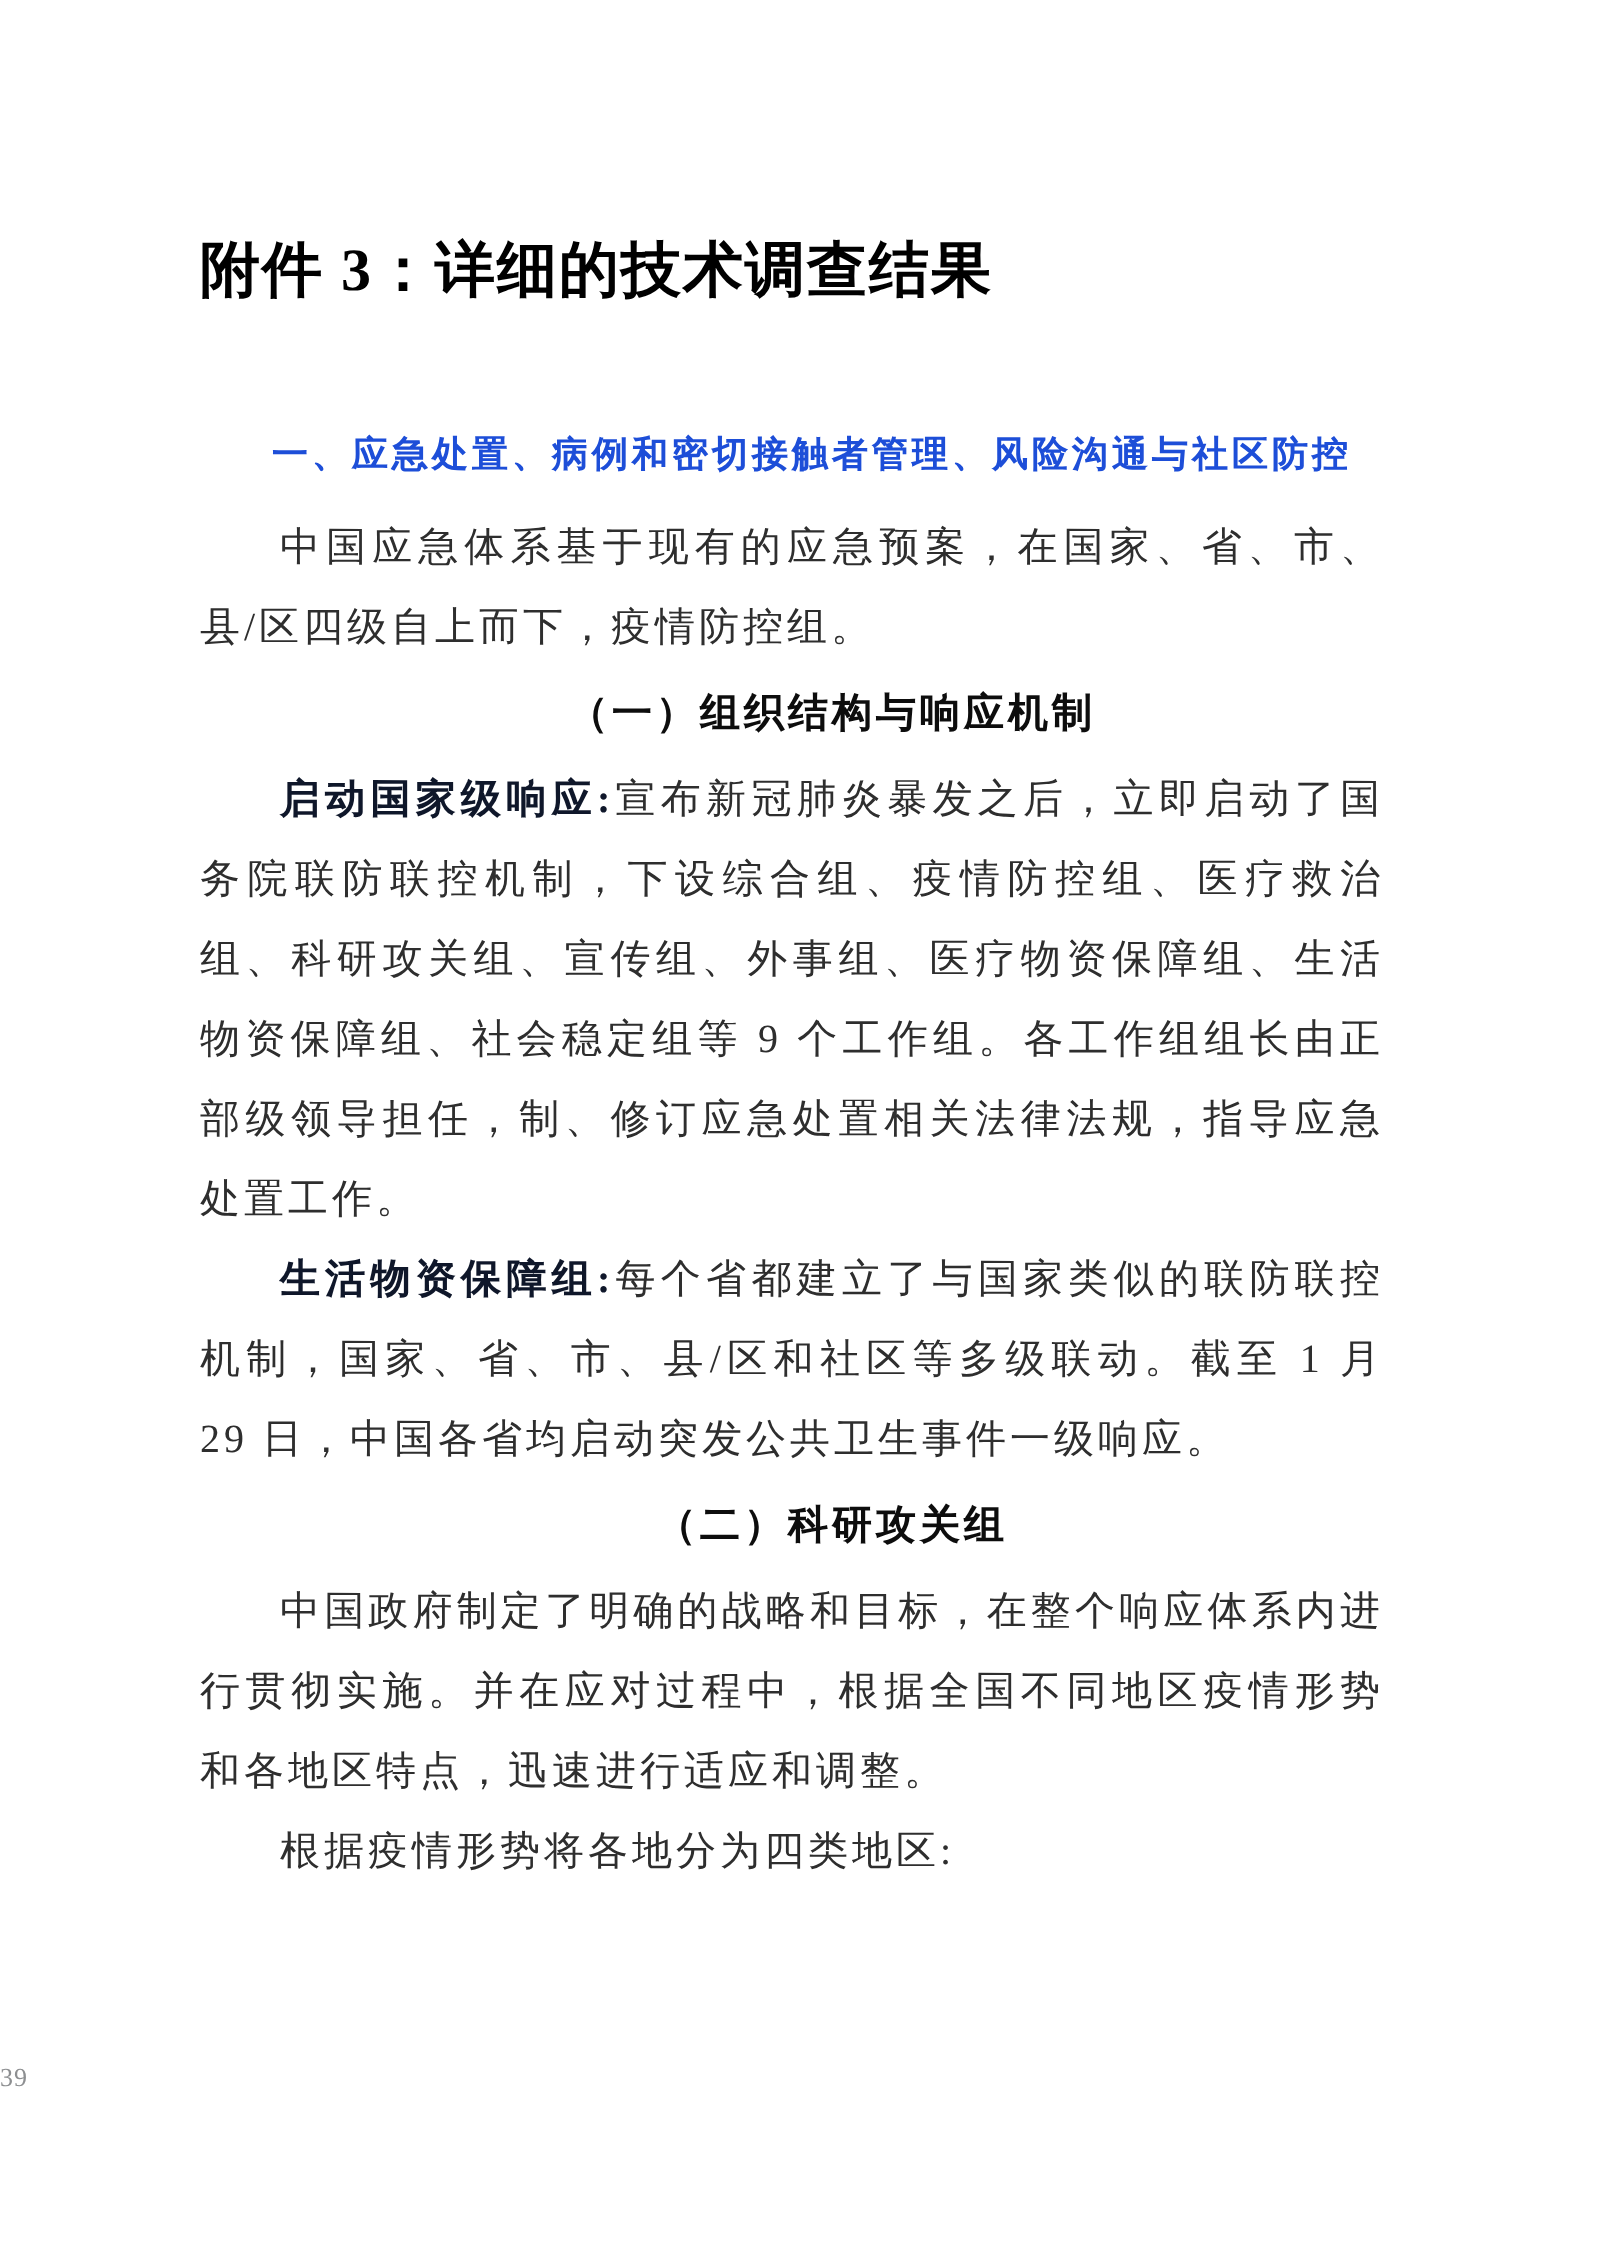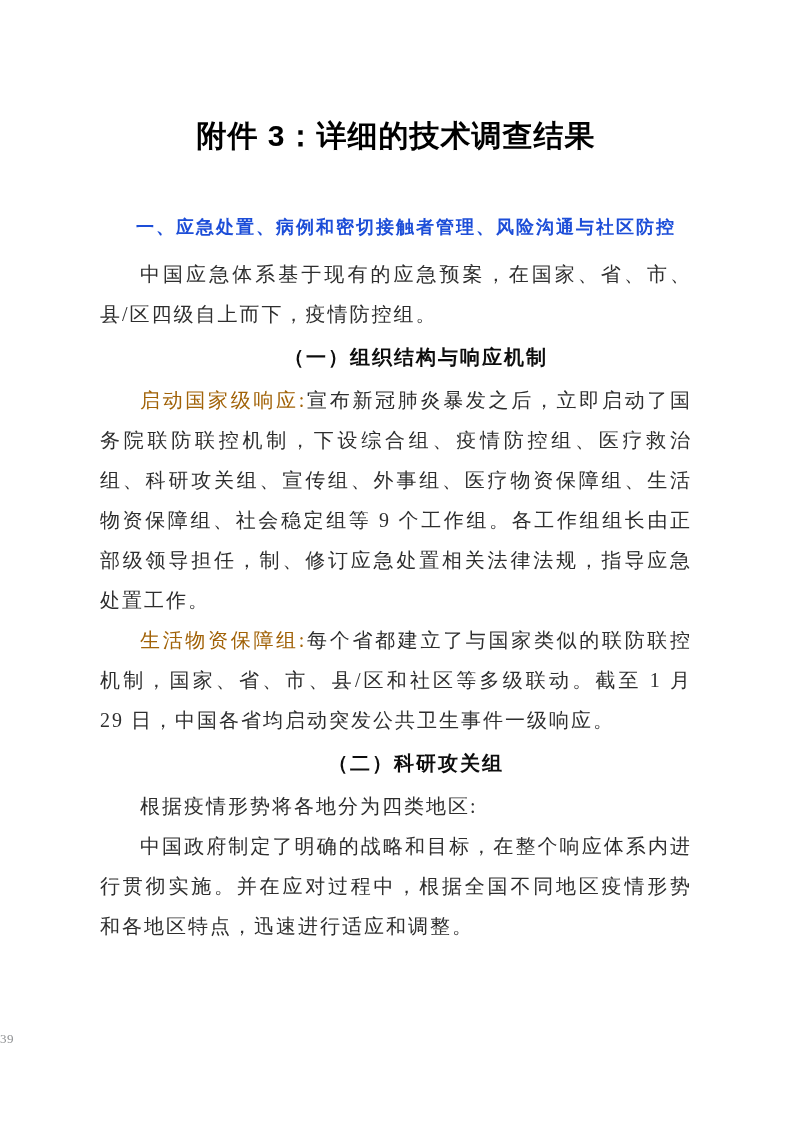--- a/index.html
+++ b/index.html
@@ -17,26 +17,25 @@
     color: #262626;
   }
   .content {
     position: absolute;
     left: 100px;
     top: 114px;
     width: 592px;
   }
   .doc-title {
     margin: 0 0 46px 0;
-    font-family: Liberation Sans, sans-serif;
+    font-family: Liberation Serif, serif;
     font-size: 30px;
     font-weight: 700;
     line-height: 44px;
     letter-spacing: 1px;
-    text-align: center;
     color: #000000;
   }
   .section-heading {
     margin: 0 0 4px 0;
     font-family: "Liberation Sans", sans-serif;
     font-size: 18px;
     font-weight: 700;
     line-height: 46px;
     letter-spacing: 2px;
     text-indent: 2em;
@@ -56,22 +55,22 @@
     margin: 3px 0 3px 0;
     font-size: 20px;
     font-weight: 700;
     line-height: 40px;
     letter-spacing: 2px;
     text-indent: 2em;
     color: #0d0d0d;
     text-align: center;
   }
   .bold-lead {
-    font-weight: 400;
-    color: #a16207;
+    font-weight: 700;
+    color: #0f172a;
   }
   .page-number {
     position: absolute;
     top: 1030px;
     left: 0;
     width: 100%;
     text-align: left;
     font-size: 13px;
     line-height: 18px;
     color: #8d8f91;
@@ -91,20 +90,20 @@
     <p class="para">中国应急体系基于现有的应急预案，在国家、省、市、县/区四级自上而下，疫情防控组。</p>
 
     <h3 class="sub-heading">（一）组织结构与响应机制</h3>
 
     <p class="para"><span class="bold-lead">启动国家级响应:</span><span>宣布新冠肺炎暴发之后，立即启动了国务院联防联控机制，下设综合组、疫情防控组、医疗救治组、科研攻关组、宣传组、外事组、医疗物资保障组、生活物资保障组、社会稳定组等 9 个工作组。各工作组组长由正部级领导担任，制、修订应急处置相关法律法规，指导应急处置工作。</span></p>
 
     <p class="para"><span class="bold-lead">生活物资保障组:</span><span>每个省都建立了与国家类似的联防联控机制，国家、省、市、县/区和社区等多级联动。截至 1 月 29 日，中国各省均启动突发公共卫生事件一级响应。</span></p>
 
     <h3 class="sub-heading">（二）科研攻关组</h3>
 
+    <p class="para">中国政府制定了明确的战略和目标，在整个响应体系内进行贯彻实施。并在应对过程中，根据全国不同地区疫情形势和各地区特点，迅速进行适应和调整。</p>
+
     <p class="para">根据疫情形势将各地分为四类地区:</p>
-
-    <p class="para">中国政府制定了明确的战略和目标，在整个响应体系内进行贯彻实施。并在应对过程中，根据全国不同地区疫情形势和各地区特点，迅速进行适应和调整。</p>
 
   </div>
 
   <div class="page-number">39</div>
 </div>
 
 </body></html>

